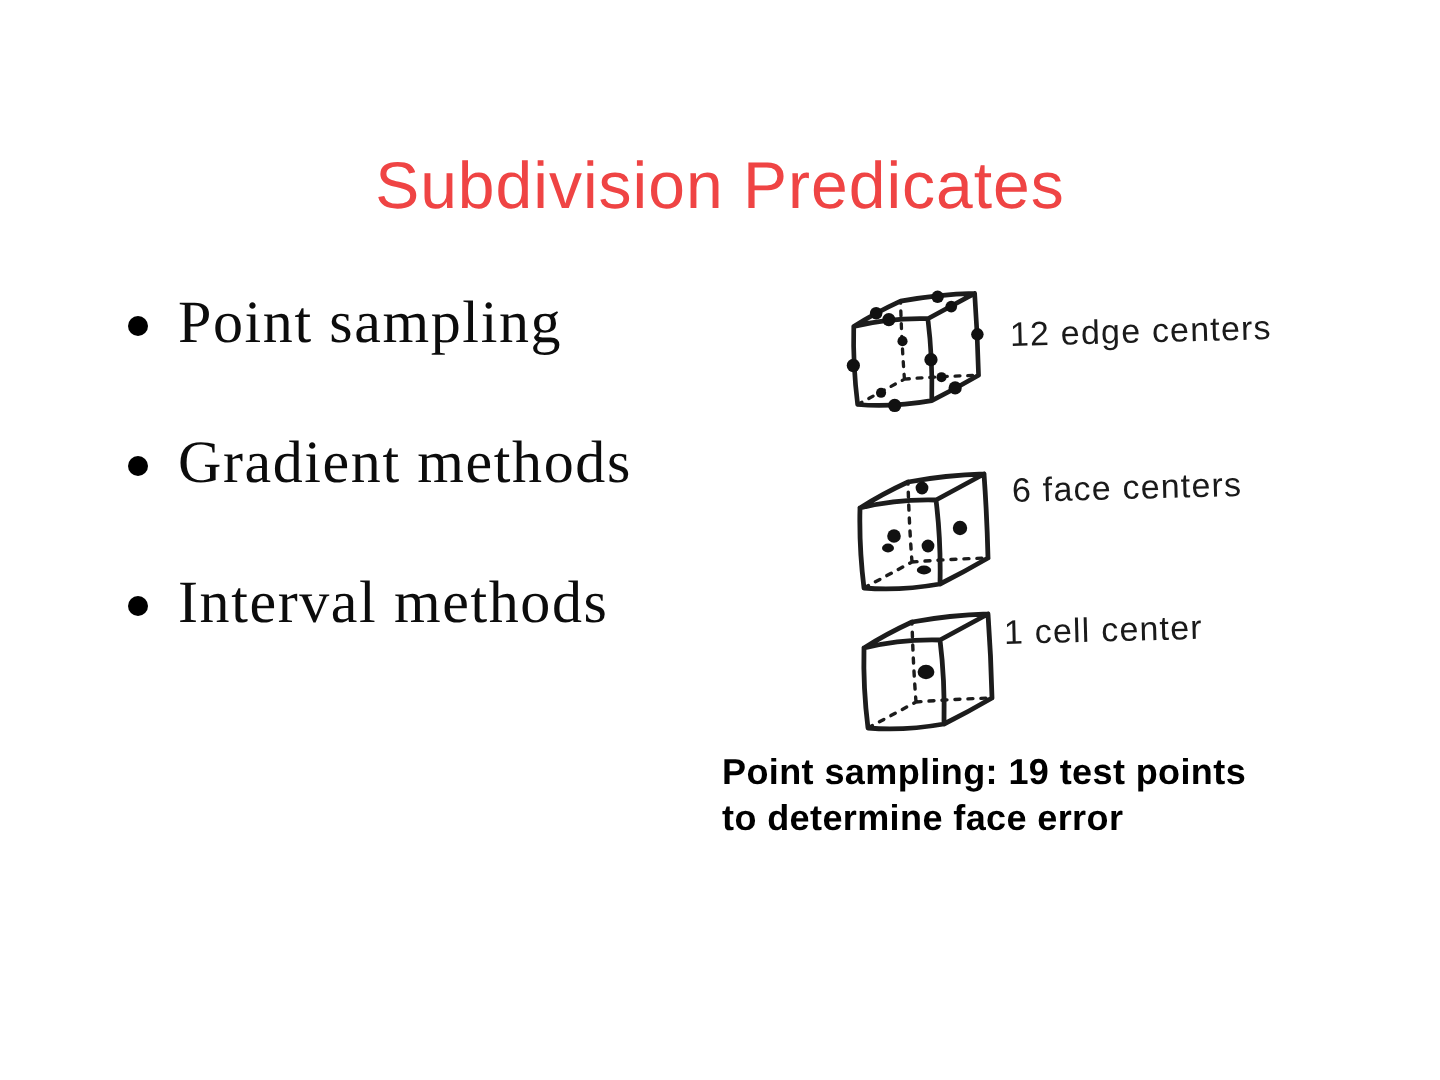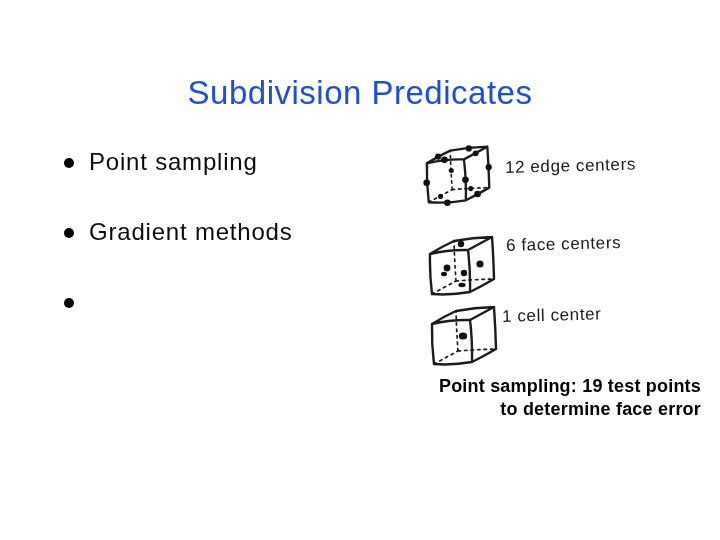--- a/index.html
+++ b/index.html
@@ -2,42 +2,42 @@
 <html><head>
 <meta charset="utf-8">
 <style>
   html,body{margin:0;padding:0;background:#ffffff;}
   .slide{
     position:relative;width:720px;height:540px;background:#ffffff;
     font-family:"Liberation Sans",sans-serif;color:#000;overflow:hidden;
   }
   .title{
     position:absolute;top:74px;left:0;width:720px;text-align:center;
-    font-size:33px;letter-spacing:0.5px;color:#1d4ed8;
+    font-size:33px;letter-spacing:0.5px;color:#ef4444;
   }
   .bullet{
     position:absolute;left:64px;display:flex;align-items:flex-start;
-    font-size:24px;letter-spacing:0.8px;color:#0c0c0c;line-height:30px;
+    font-size:30px;letter-spacing:0.8px;color:#0c0c0c;line-height:30px;font-family:Liberation Serif, serif;
   }
   .bullet .dot{
     width:10px;height:10px;background:#000;border-radius:50%;
     margin:11px 15px 0 0;flex:0 0 auto;
   }
   .b1{top:147px}.b2{top:217px}.b3{top:287px}
   .cube{position:absolute;}
   .c1{left:417px;top:134px;width:88px;height:78px;}
   .c2{left:419px;top:224px;width:92px;height:80px;}
   .c3{left:421px;top:294px;width:92px;height:80px;}
   .hand{
     position:absolute;font-size:17px;letter-spacing:0.6px;color:#1a1a1a;
     transform:rotate(-1.5deg);transform-origin:left center;white-space:nowrap;
   }
   .h1{left:505px;top:158px}.h2{left:506px;top:236px}.h3{left:502px;top:307px}
   .caption{
-    position:absolute;left:361px;top:375px;width:340px;text-align:right;
+    position:absolute;left:361px;top:375px;width:340px;text-align:left;
     font-weight:700;font-size:18px;line-height:23px;color:#000;letter-spacing:0.2px;
   }
 </style>
 </head>
 <body>
 
 <div class="slide">
 
   <div class="title">Subdivision Predicates</div>
 
@@ -46,20 +46,21 @@
     <span>Point sampling</span>
   </div>
 
   <div class="bullet b2">
     <span class="dot"></span>
     <span>Gradient methods</span>
   </div>
 
   <div class="bullet b3">
     <span class="dot"></span>
+    <span>Interval methods</span>
   </div>
 
   <svg class="cube c1" viewBox="0 0 90 80">
     <g stroke="#1c1c1c" stroke-width="2.4" fill="none" stroke-linecap="round" stroke-linejoin="round">
       <path d="M10,30 Q28,25.5 48,26 M48,26 Q50.5,46 50,68 M50,68 Q30,71.5 12,70 M12,70 Q9.5,50 10,30 M10,30 Q21,23 34,17 M34,17 Q53,13.5 72,13 M72,13 Q60,19.5 48,26 M72,13 Q73.5,34 74,55 M74,55 Q62,62 50,68"></path>
       <path stroke-width="1.7" stroke-dasharray="2.5,4" d="M12,70 Q24,63.5 36,57 M36,57 Q55,55.5 74,55 M36,57 Q34.5,37 34,17"></path>
     </g>
     <g fill="#111">
       <circle cx="28" cy="26.5" r="3.4"></circle>
         <circle cx="49.6" cy="47" r="3.4"></circle>

